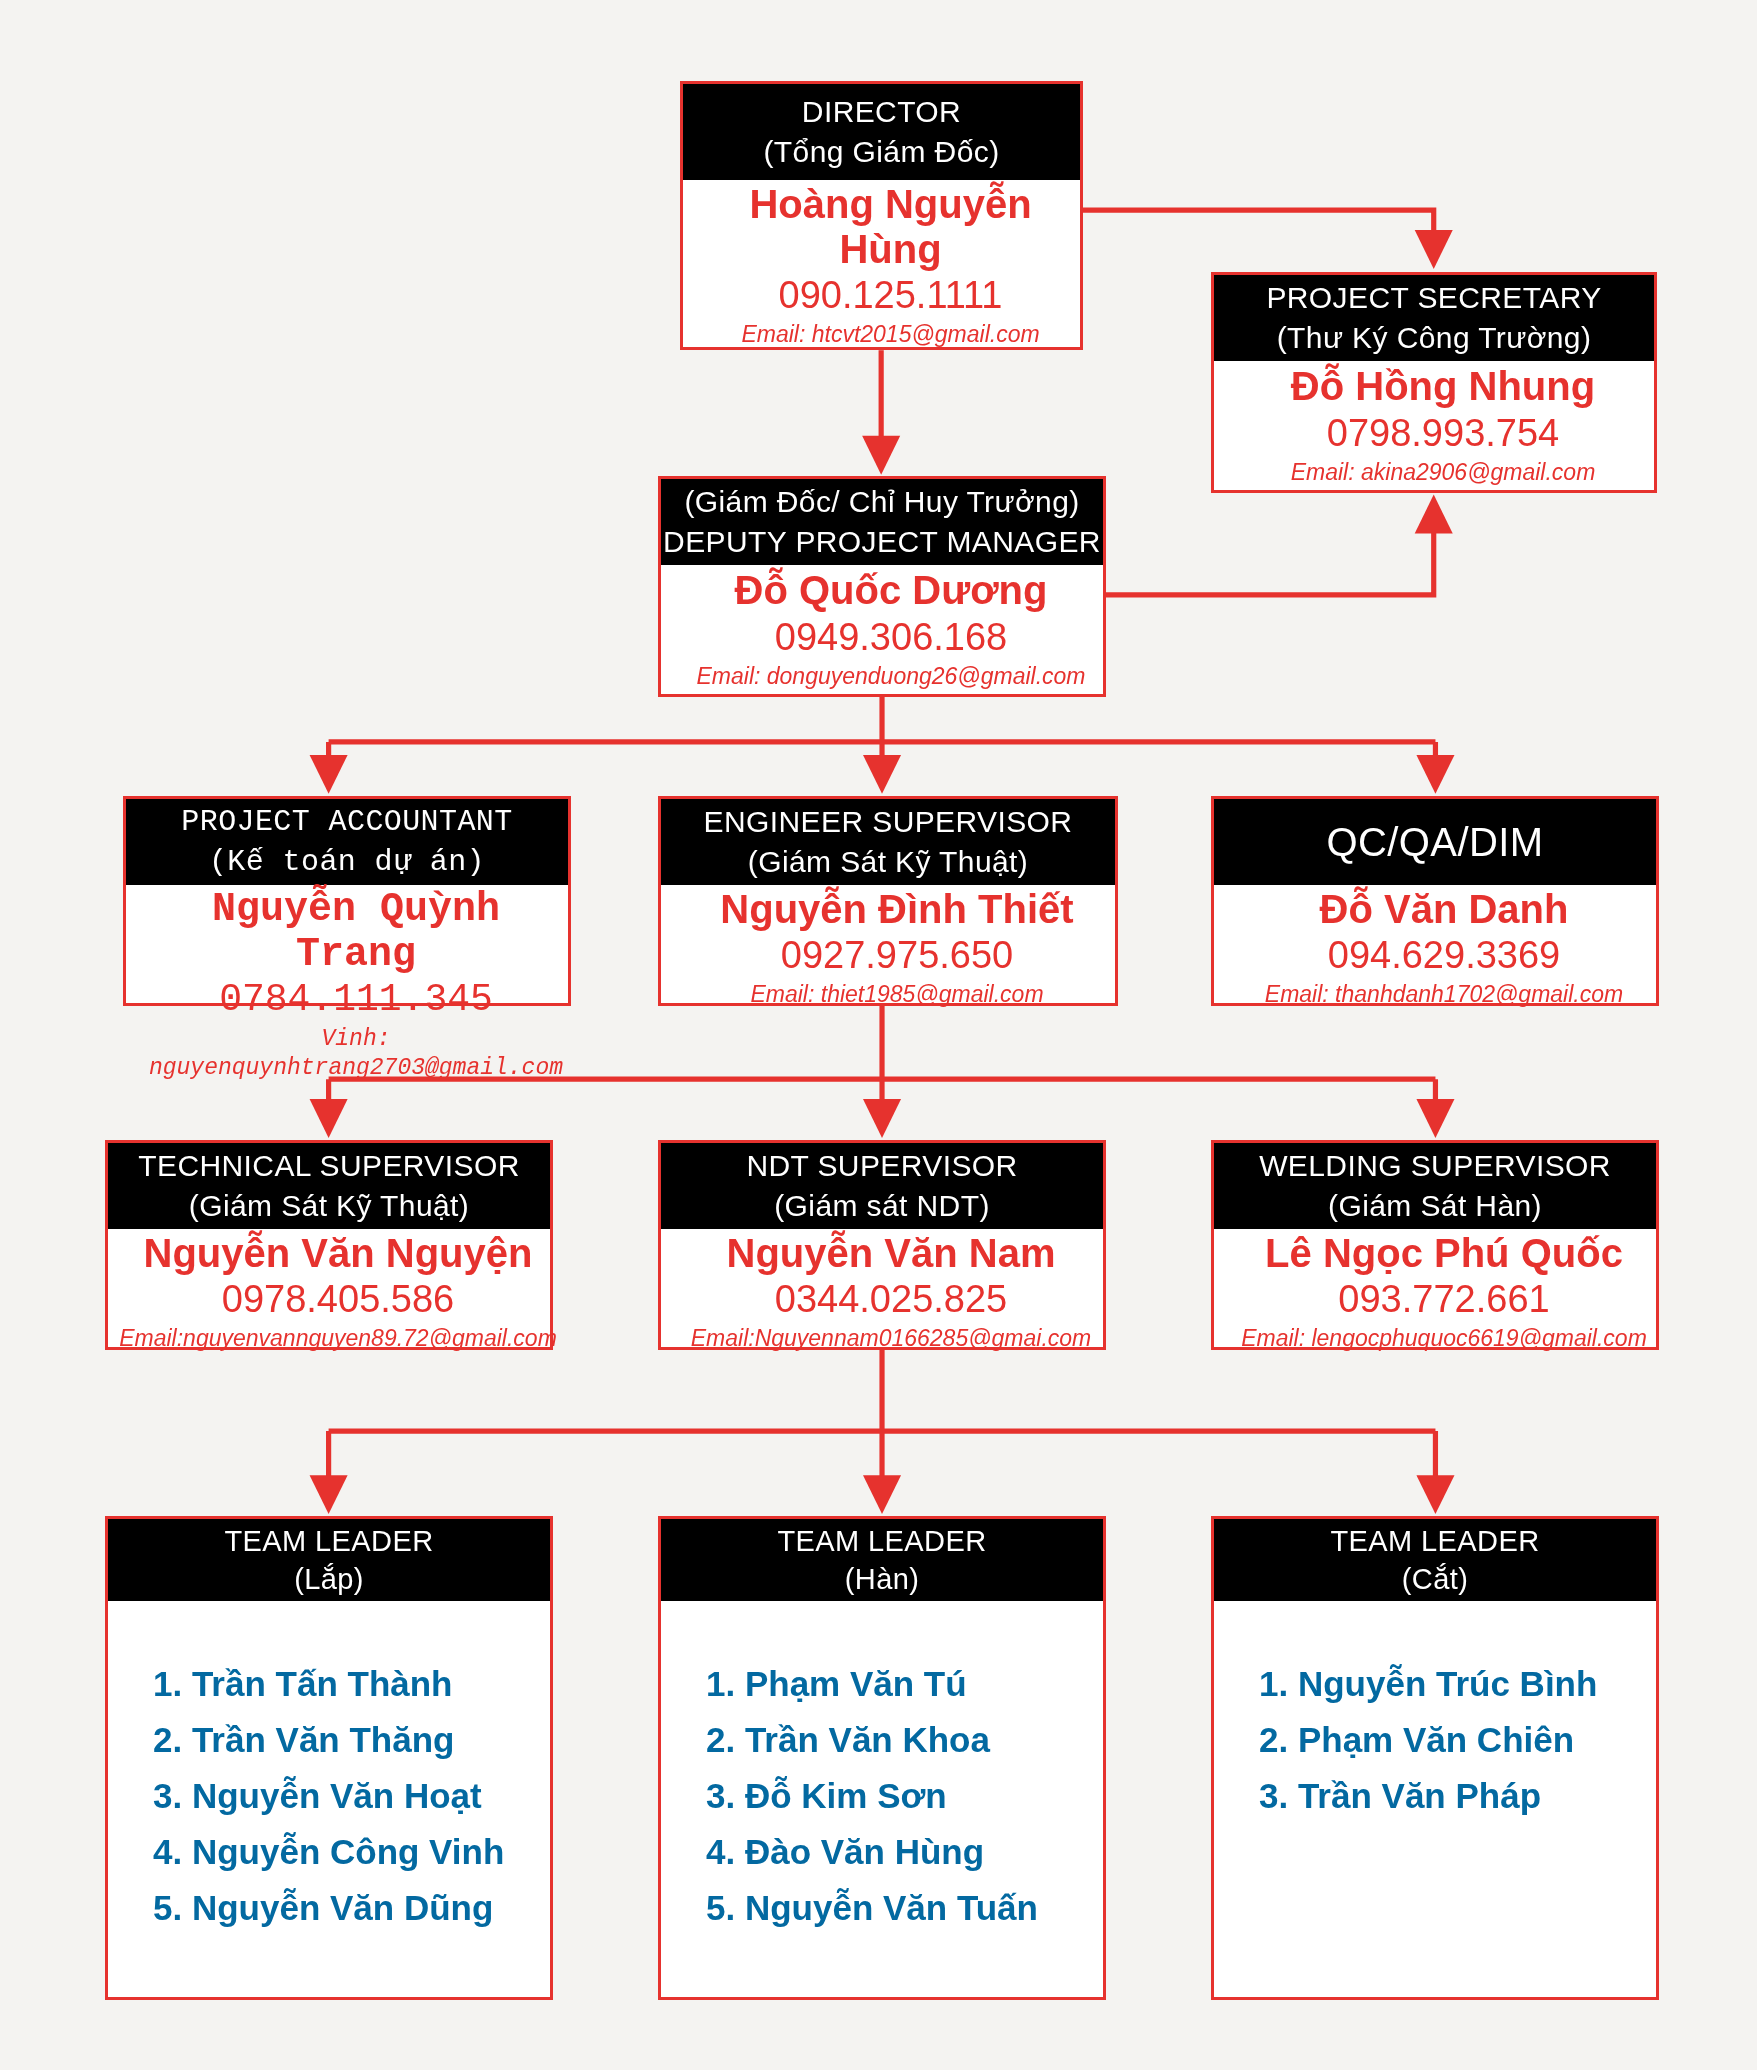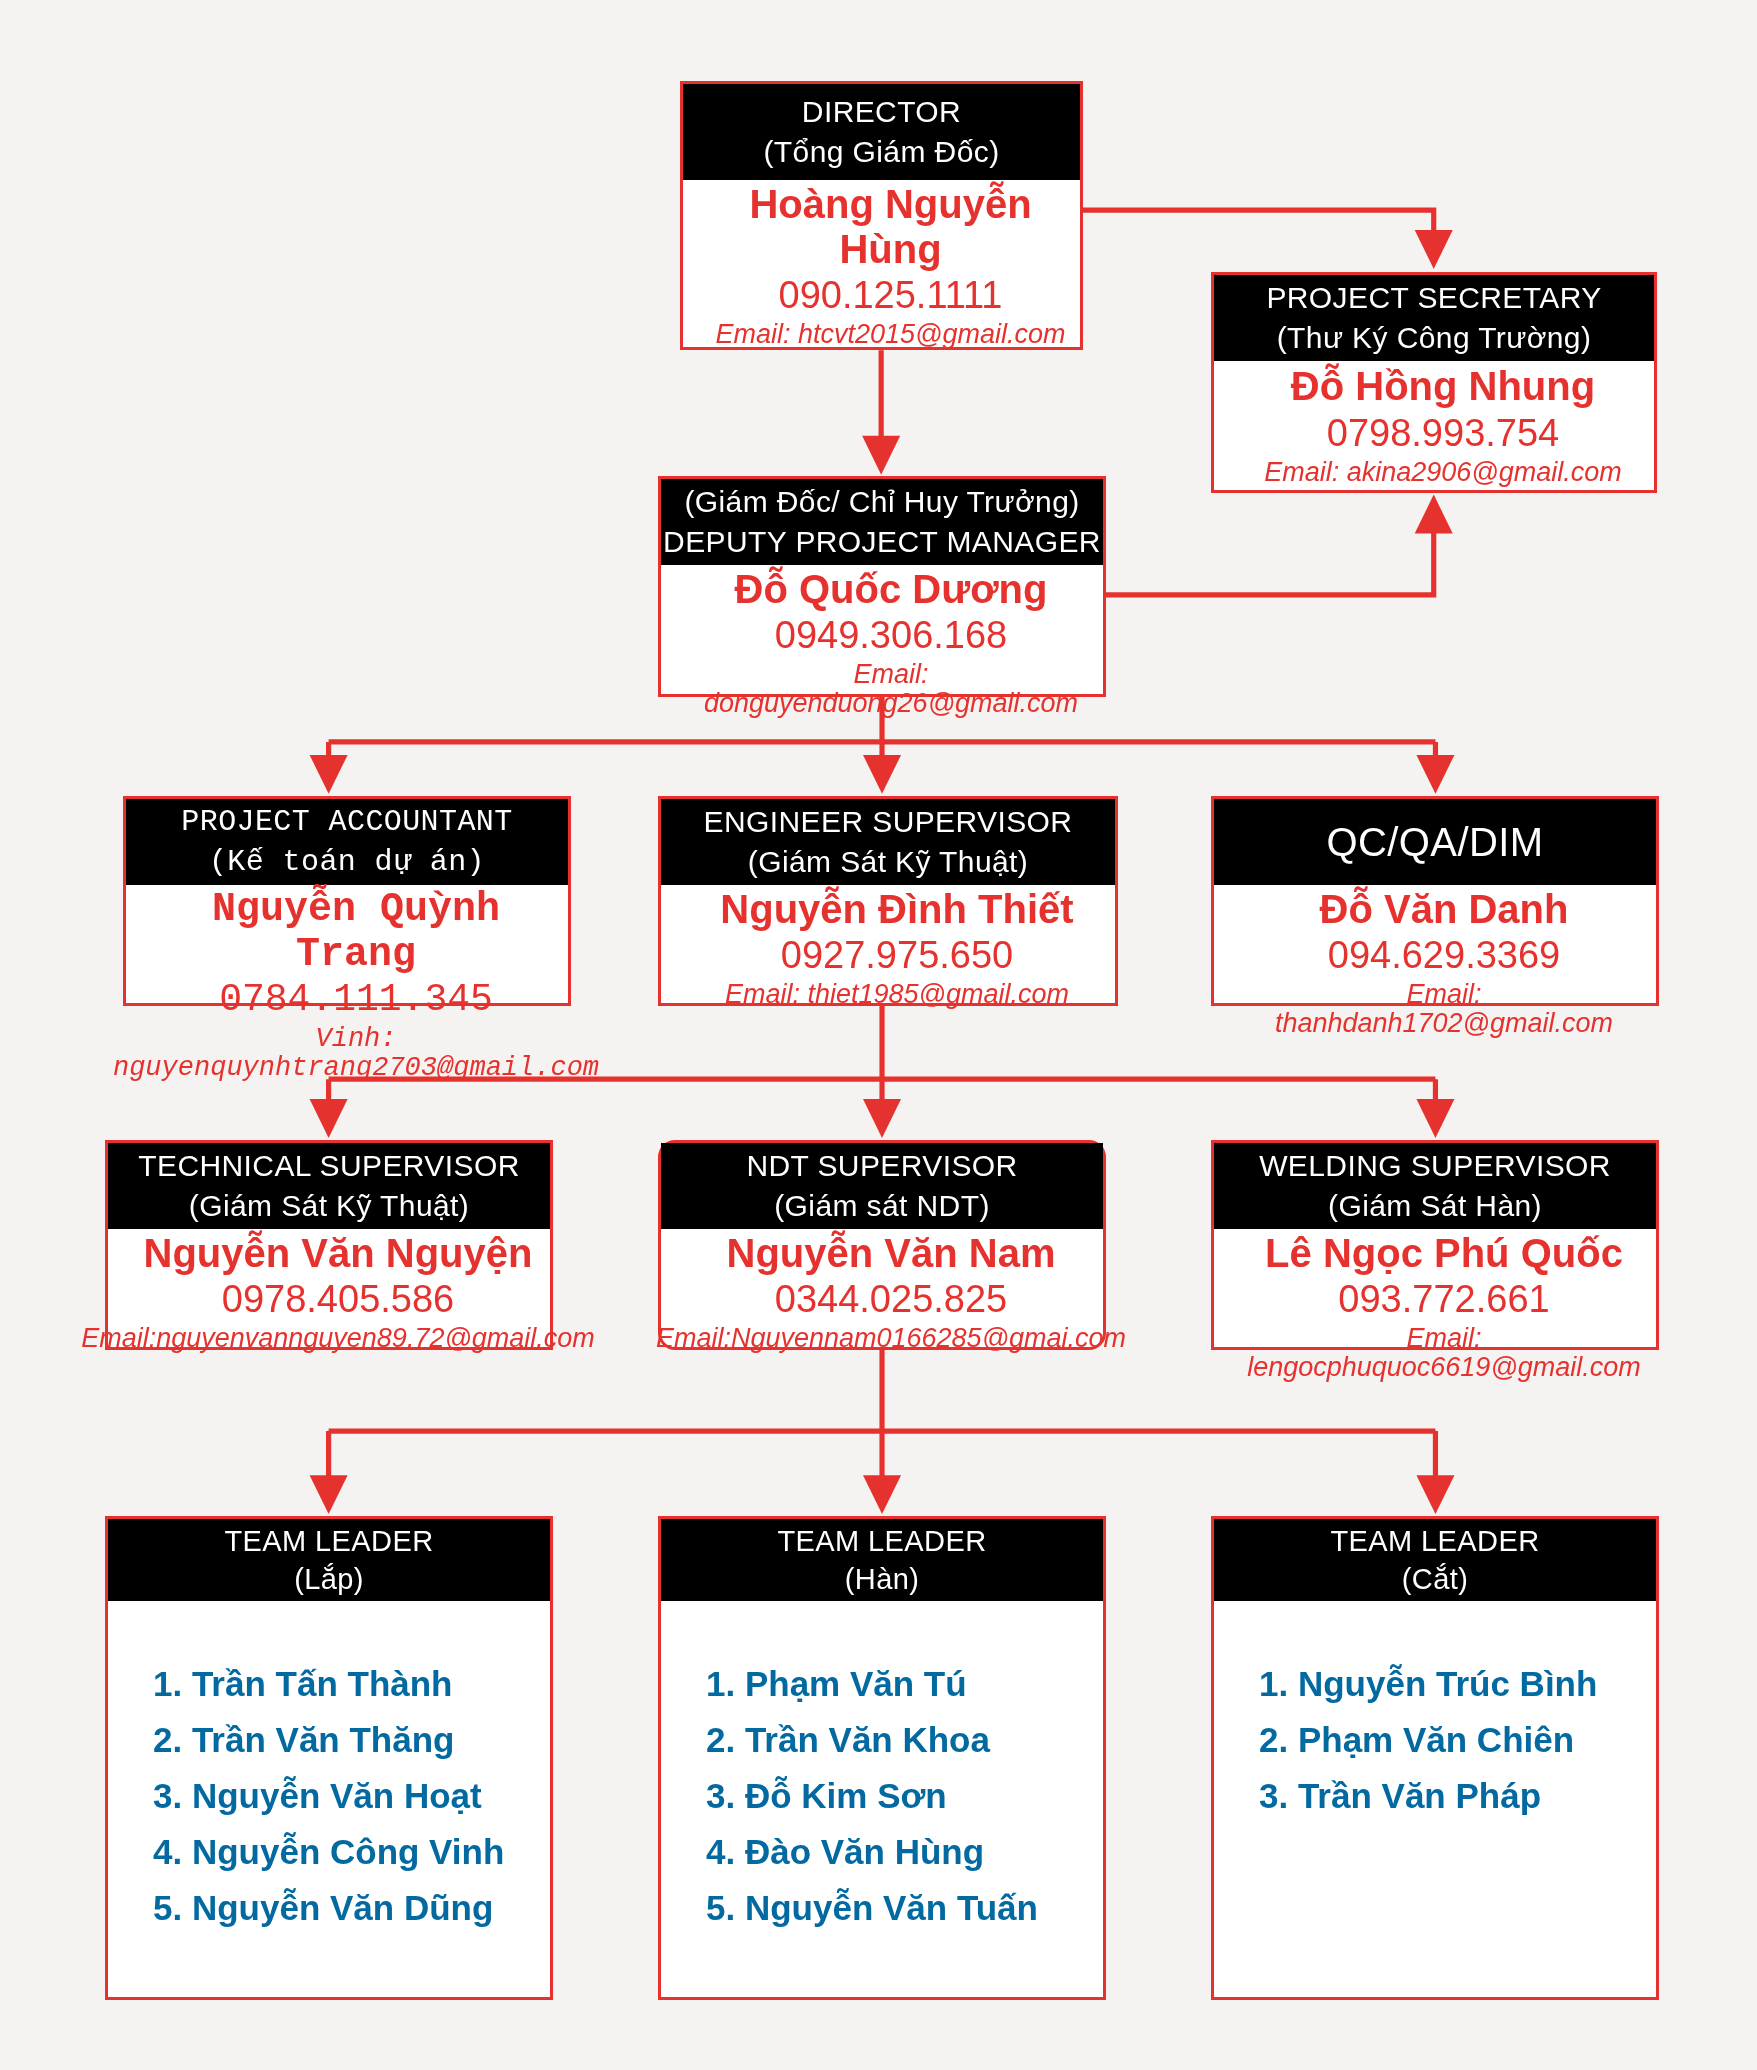--- a/index.html
+++ b/index.html
@@ -33,33 +33,33 @@
   .band-md{height:86px;}
   .band-tl{height:82px;font-size:29px;line-height:38px;}
   .band-xl{font-size:40px;}
   .bbody{
     flex:1 1 auto;
     display:flex;flex-direction:column;justify-content:center;align-items:center;
     text-align:center;color:#e6322e;padding:1.7px 3.5px;margin-left:18px;
   }
   .name{font-weight:bold;font-size:40px;line-height:45px;}
   .phone{font-size:38px;line-height:42px;margin-top:2.6px;}
-  .email{font-style:italic;font-size:27px;line-height:29px;margin-top:3.5px;}
+  .email{font-style:italic;font-size:23px;line-height:29px;margin-top:3.5px;}
   .members{flex:1 1 auto;color:#0369a1;padding:55px 8.6px 0 45px;text-align:left;}
   .member{font-weight:bold;font-size:35px;line-height:56px;}
 
   
   #box-director  {left:680px; top:81px;  width:403px; height:269px;}
   #box-secretary {left:1211px;top:272px; width:446px; height:221px;}
   #box-deputy    {left:658px; top:476px; width:448px; height:221px;}
   #box-accountant{left:123px; top:796px; width:448px; height:210px;font-family:Liberation Mono, monospace;}
   #box-engineer  {left:658px; top:796px; width:460px; height:210px;}
   #box-qc        {left:1211px;top:796px; width:448px; height:210px;}
   #box-technical {left:105px; top:1140px;width:448px; height:210px;}
-  #box-ndt       {left:658px; top:1140px;width:448px; height:210px;border-radius:17px;}
+  #box-ndt       {left:658px; top:1140px;width:448px; height:210px;}
   #box-welding   {left:1211px;top:1140px;width:448px; height:210px;}
   #box-tl-lap    {left:105px; top:1516px;width:448px; height:484px;}
   #box-tl-han    {left:658px; top:1516px;width:448px; height:484px;}
   #box-tl-cat    {left:1211px;top:1516px;width:448px; height:484px;}
 </style>
 </head>
 <body>
 
 <div class="stage">
 

